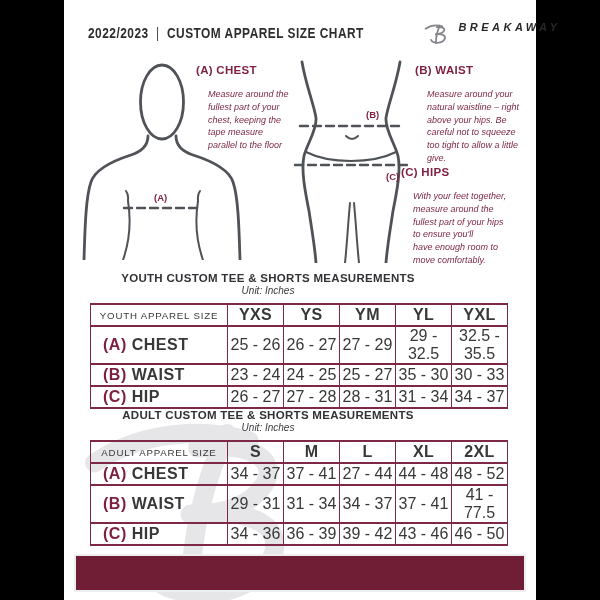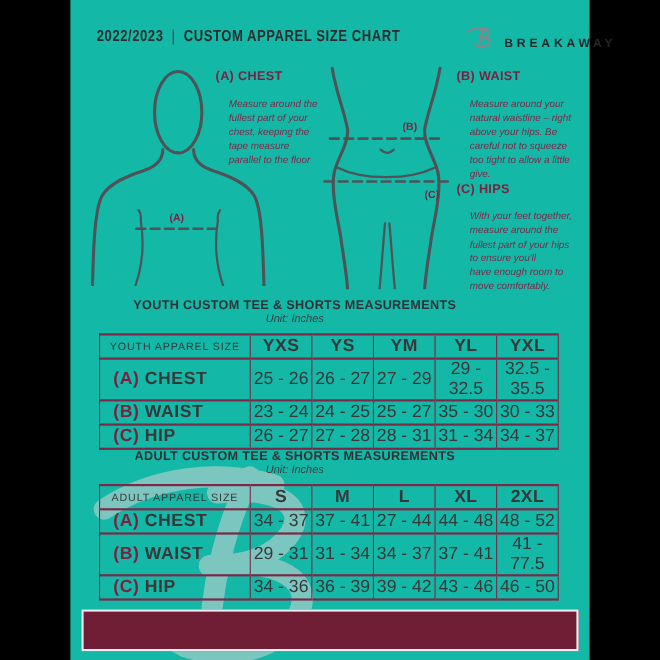--- a/index.html
+++ b/index.html
@@ -1,25 +1,25 @@
 <!DOCTYPE html>
 <html><head>
 <meta charset="utf-8">
 <style>
   html,body{margin:0;padding:0;width:600px;height:600px;background:#000;overflow:hidden;
     font-family:"Liberation Sans", sans-serif;}
-  .page{position:absolute;left:64px;top:0;width:472px;height:600px;background:#14b8a6;}
+  .page{position:absolute;left:64px;top:0;width:472px;height:600px;background:#ffffff;}
 
   
   .header{position:absolute;top:18px;left:24px;right:20px;height:30px;display:flex;
     justify-content:space-between;align-items:center;}
   .hdr-title{font-weight:bold;font-size:14.5px;color:#2d2d2f;letter-spacing:.6px;white-space:nowrap;
     transform:scaleX(.82);transform-origin:left center;}
   .hdr-title .bar{margin:0 9px;font-weight:normal;color:#44444a;}
-  .brand{display:flex;align-items:flex-end;gap:7px;}
+  .brand{display:flex;align-items:flex-start;gap:7px;font-style:italic;}
   .brand-name{font-weight:bold;font-size:11px;letter-spacing:3.5px;color:#27272a;}
   .logo-svg{width:27px;height:25px;}
   .logo-svg path{fill:none;stroke:#85878c;stroke-width:2.3;stroke-linecap:round;}
 
   
   .watermark{position:absolute;left:16px;top:392px;width:250px;height:230px;opacity:.55;z-index:0;}
   .watermark path{fill:none;stroke:#d2d3d6;stroke-width:2.6;stroke-linecap:round;}
 
   
   .diagram-area{position:absolute;top:54px;left:0;width:472px;height:214px;z-index:1;}
@@ -105,21 +105,21 @@
       <path class="dash" d="M3,109 H115"></path>
       <text x="74" y="62">(B)</text>
       <text x="94" y="124">(C)</text>
     </svg>
 
     <div class="instr" style="left:351px;top:10px;">
       <h3>(B) WAIST</h3>
       <p>Measure around your natural waistline – right above your hips. Be careful not to squeeze too tight to allow a little give.</p>
     </div>
 
-    <div class="instr" style="left:351px;top:112px;">
+    <div class="instr" style="left:337px;top:112px;">
       <h3>(C) HIPS</h3>
       <p>With your feet together, measure around the fullest part of your hips to ensure you'll
 have enough room to move comfortably.</p>
     </div>
   </div>
 
   <div class="tbl-block" style="top:272px;">
     <p class="tbl-title">YOUTH CUSTOM TEE &amp; SHORTS MEASUREMENTS</p>
     <p class="tbl-unit">Unit: Inches</p>
     <table>

